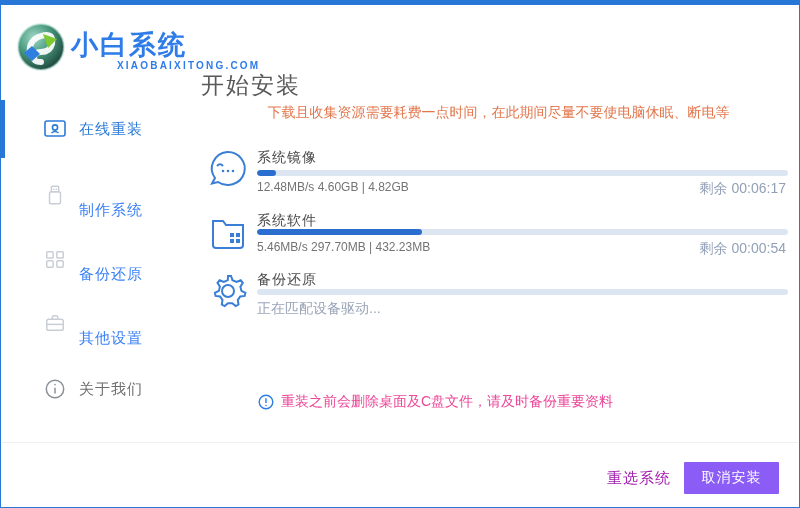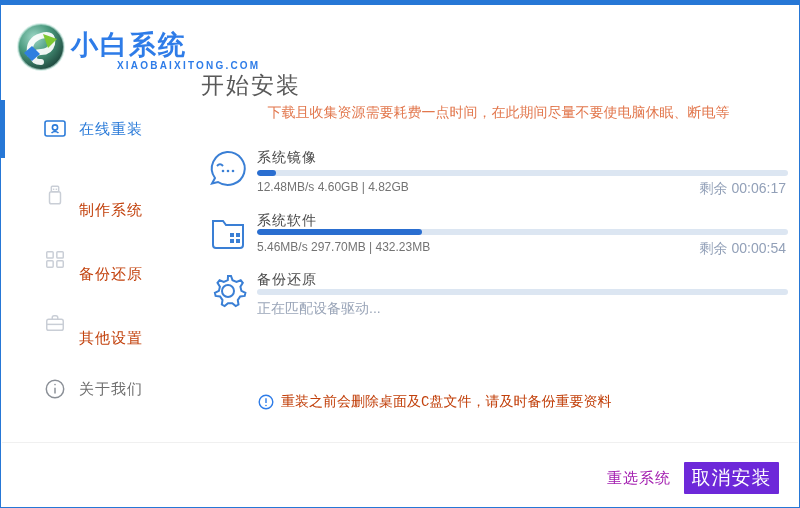--- a/index.html
+++ b/index.html
@@ -23,40 +23,40 @@
   .disclaimer { font-size:13px; color:#8c8c8c; text-decoration:underline; cursor:pointer; }
   .min-btn { font-size:14px; color:#a6a6a6; cursor:pointer; line-height:14px; padding:0 2px; }
   .close-btn { font-size:19px; color:#a6a6a6; cursor:pointer; line-height:16px; padding:0 2px; font-weight:300; }
 
   
   .active-bar { position:absolute; left:0; top:99px; width:4px; height:58px; background:#2677d6; }
   .side-item { position:absolute; left:0; width:190px; height:40px; display:flex; align-items:center; cursor:pointer; }
   .side-item .sicon { position:absolute; left:42px; width:24px; height:24px; display:flex; align-items:center; justify-content:center; }
   .side-item .slabel { position:absolute; left:78px; font-size:15px; letter-spacing:1px; }
   .item-active .slabel { color:#2b7bd9; }
-  .item-dim .slabel { color:#c2410c;margin-top:30px; }
+  .item-dim .slabel { color:#3b82f6;margin-top:30px; }
   .item-dark .slabel { color:#6e6e6e; }
 
   
   .warning { position:absolute; left:205px; top:103px; width:585px; text-align:center; font-size:14px; color:#e2774d; }
   .sec-icon { position:absolute; }
   .sec-title { position:absolute; left:256px; font-size:14px; color:#4a4a4a; letter-spacing:1px; }
   .bar { position:absolute; left:256px; width:531px; height:6px; background:#dce6f2; border-radius:3px; overflow:hidden; }
   .bar-fill { height:100%; background:#2a6ed0; border-radius:3px; }
   .stats { position:absolute; left:256px; font-size:12px; color:#737373; }
   .remaining { position:absolute; right:13px; font-size:14px; color:#92a0b8; }
   .drv-status { position:absolute; left:256px; font-size:14px; color:#9aa5b8; }
 
-  .notice { position:absolute; left:257px; top:392px; font-size:14px; color:#c2410c; display:flex; align-items:center; gap:7px;font-family:Liberation Mono, monospace; }
+  .notice { position:absolute; left:257px; top:392px; font-size:14px; color:#ec4899; display:flex; align-items:center; gap:7px; }
   .notice svg { flex:0 0 auto; }
 
   
   .footer-line { position:absolute; left:1px; right:1px; top:441px; height:1px; background:#f0f0f0; }
   .reselect-btn { position:absolute; left:606px; top:468px; font-size:15px; color:#a21caf; letter-spacing:1px; cursor:pointer; background:none; border:none; }
-  .cancel-btn { position:absolute; left:683px; top:461px; width:95px; height:32px; background:#6d28d9; color:#ffffff; font-size:19px; letter-spacing:1px; border:none; cursor:pointer; border-radius:1px; font-family:inherit; }
+  .cancel-btn { position:absolute; left:683px; top:461px; width:95px; height:32px; background:#8b5cf6; color:#ffffff; font-size:14px; letter-spacing:1px; border:none; cursor:pointer; border-radius:1px; font-family:inherit; }
 </style>
 </head>
 <body>
 
 <div class="window">
   <div class="topbar"></div>
 
   <svg class="logo" viewBox="0 0 50 50">
     <defs>
       <radialGradient id="lg1" cx="35%" cy="30%" r="80%">

